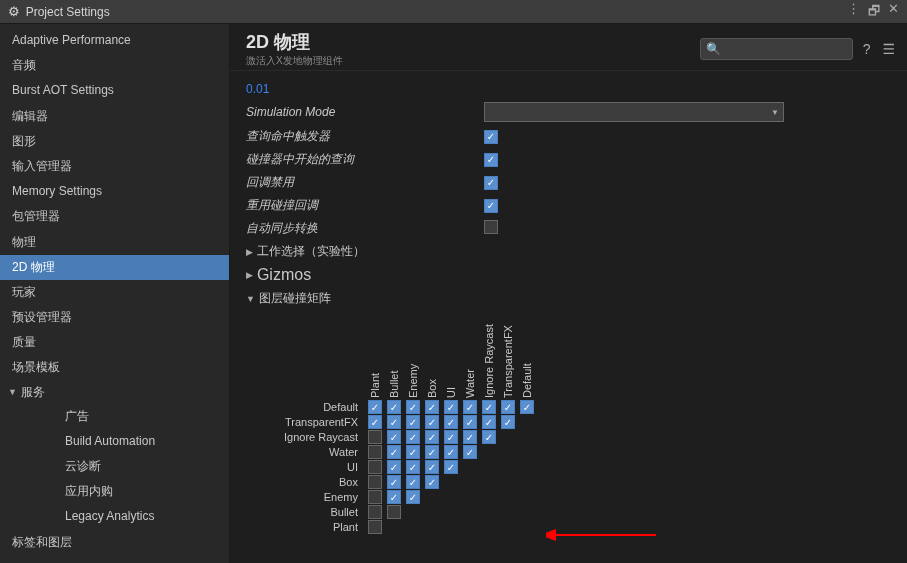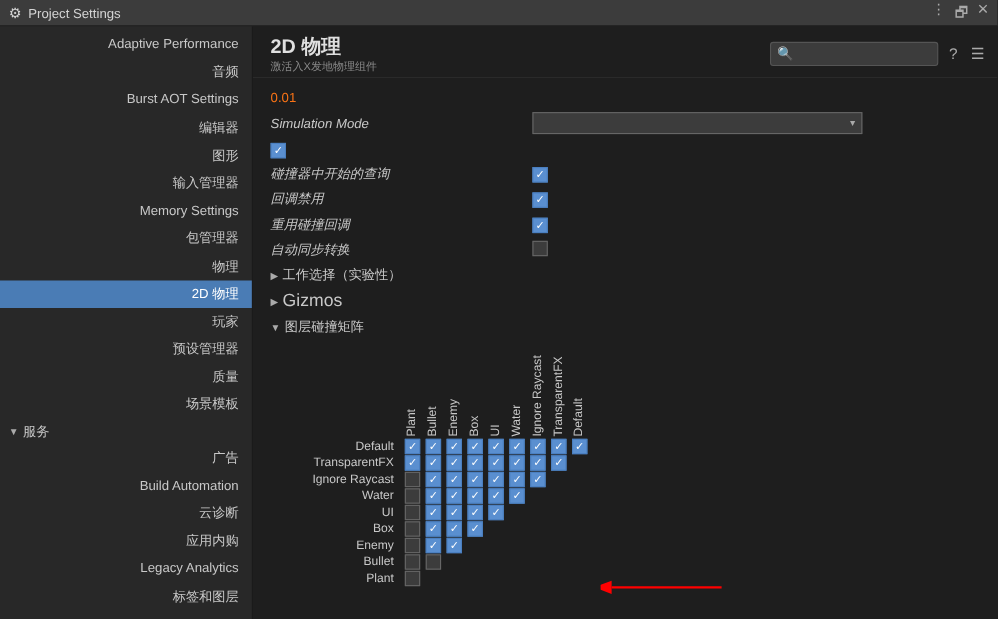--- a/index.html
+++ b/index.html
@@ -61,21 +61,20 @@
     #sidebar::-webkit-scrollbar { width: 6px; }
     #sidebar::-webkit-scrollbar-track { background: #282828; }
     #sidebar::-webkit-scrollbar-thumb { background: #555; }
 
     .sidebar-item {
       padding: 3px 12px 3px 12px;
       cursor: pointer;
       color: #c8c8c8;
       white-space: nowrap;
       line-height: 1.6;
-      text-align: right;
     }
     .sidebar-item.active { background: #4a7cb5; color: #fff; }
     .sidebar-item.indent1 { padding-left: 24px; margin-left: 41px; }
     .sidebar-group-header {
       display: flex;
       align-items: center;
       gap: 4px;
       padding: 3px 8px;
       cursor: pointer;
       color: #c8c8c8;
@@ -285,21 +284,21 @@
       background: #4a4a4a;
       border: 1px solid #666;
       color: #c8c8c8;
       padding: 3px 16px;
       cursor: pointer;
       font-size: 12px;
       border-radius: 2px;
     }
 
     .top-value {
-      color: #f97316;
+      color: #3b82f6;
       font-size: 12px;
       padding: 3px 0;
     }
   </style>
 </head>
 <body>
 
 <div id="title-bar">
   <div class="title-left">
     <span class="settings-icon">⚙</span>
@@ -368,20 +367,21 @@
           <div class="select-wrapper">
             <select class="select-dropdown">
               
             <option value="Fixed Update">Fixed Update</option><option value="Update">Update</option><option value="Script">Script</option></select>
           </div>
         </div>
       </div>
 
       <div id="checkbox-rows">
           <div class="setting-row">
+            <div class="setting-label">查询命中触发器</div>
             <div class="setting-value"><div class="checkbox-checked">✓</div></div>
           </div>
           <div class="setting-row">
             <div class="setting-label">碰撞器中开始的查询</div>
             <div class="setting-value"><div class="checkbox-checked">✓</div></div>
           </div>
           <div class="setting-row">
             <div class="setting-label">回调禁用</div>
             <div class="setting-value"><div class="checkbox-checked">✓</div></div>
           </div>

